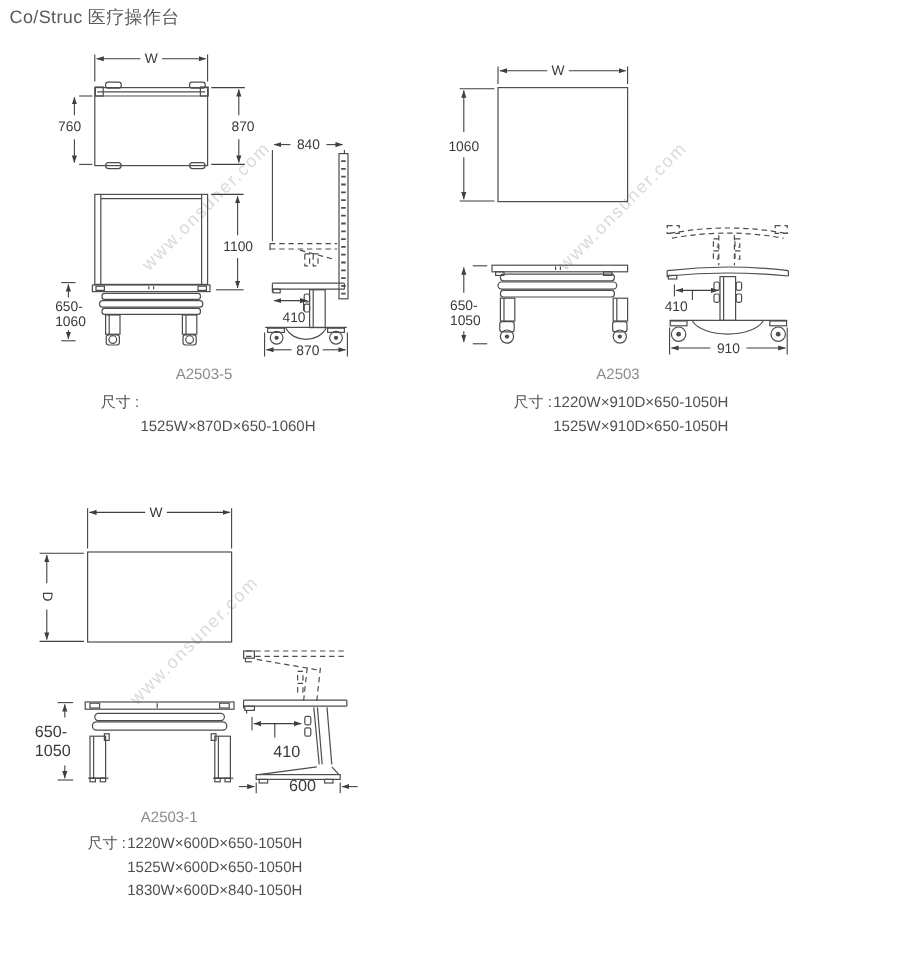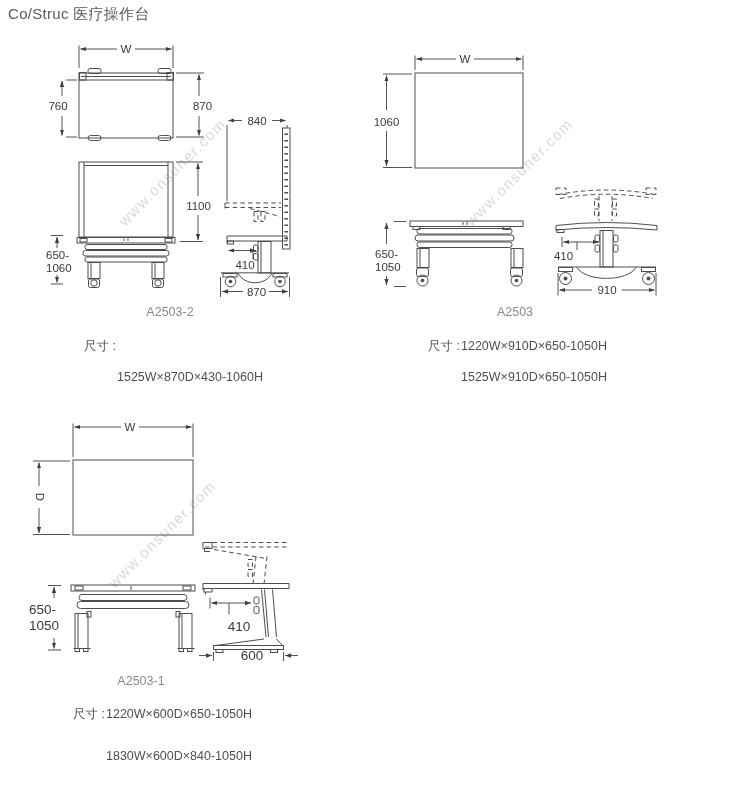--- a/index.html
+++ b/index.html
@@ -12,21 +12,21 @@
   svg.draw { position:absolute; overflow:visible; }
   svg.draw text { font-family:"Liberation Sans","DejaVu Sans",sans-serif; font-size:11.5px; fill:#3a3a3a; stroke:none; }
   svg.draw text.big { font-size:13.5px; }
   .ln  { stroke:#4d4d4d; stroke-width:1; fill:none; }
   .dim { stroke:#3f3f3f; stroke-width:.9; fill:none; }
   .dsh { stroke-dasharray:4.5 3.2; }
   .rungs { stroke:#4d4d4d; stroke-width:3.8; stroke-dasharray:1.5 5; }
   .hub { fill:#4d4d4d; stroke:none; }
   .model { position:absolute; width:170px; text-align:center; font-size:12.5px; color:#8a8a8a; }
   .specs { position:absolute; font-size:12.5px; color:#4f4f4f; line-height:19.5px; white-space:nowrap; }
-  .spec-row { display:flex;margin-top:11px; }
+  .spec-row { display:flex; }
   .spec-label { display:inline-block; width:33px; }
 </style>
 </head>
 <body>
 
 <div class="stage">
 
   <div class="page-title">Co/Struc 医疗操作台</div>
 
   <div class="wm" style="left:172px;top:172px">www.onsuner.com</div>
@@ -142,28 +142,28 @@
       <text x="202.5" y="109.5" text-anchor="middle">870</text>
       <text x="198.5" y="209.5" text-anchor="middle">1100</text>
       <text x="46" y="259">650-</text>
       <text x="46" y="271.5">1060</text>
       <text x="257" y="124.5" text-anchor="middle">840</text>
       <text x="245" y="268.5" text-anchor="middle">410</text>
       <text x="256.5" y="295.5" text-anchor="middle">870</text>
     </g>
   </svg>
 
-  <div class="model" style="left:85px;top:305px">A2503-2</div>
+  <div class="model" style="left:85px;top:305px">A2503-5</div>
   <div class="specs" style="left:84px;top:326px">
     <div class="spec-row">
       <span class="spec-label">尺寸 :</span>
     </div>
     <div class="spec-row">
       <span class="spec-label"></span>
-      <span>1525W×870D×430-1060H</span>
+      <span>1525W×870D×650-1060H</span>
     </div>
   </div>
 
   <svg class="draw" style="left:370px;top:40px" width="295" height="262" viewBox="370 40 295 262">
     <defs>
       <marker id="arw2" viewBox="0 0 10 8" refX="9.5" refY="4" markerWidth="7" markerHeight="5.6" orient="auto-start-reverse">
         <path d="M0,0.6 L10,4 L0,7.4 z" fill="#3f3f3f"></path>
       </marker>
     </defs>
 
@@ -365,20 +365,21 @@
   </svg>
 
   <div class="model" style="left:56px;top:674px">A2503-1</div>
   <div class="specs" style="left:73px;top:694px">
     <div class="spec-row">
       <span class="spec-label">尺寸 :</span>
       <span>1220W×600D×650-1050H</span>
     </div>
     <div class="spec-row">
       <span class="spec-label"></span>
+      <span>1525W×600D×650-1050H</span>
     </div>
     <div class="spec-row">
       <span class="spec-label"></span>
       <span>1830W×600D×840-1050H</span>
     </div>
   </div>
 
 </div>
 
 </body></html>

